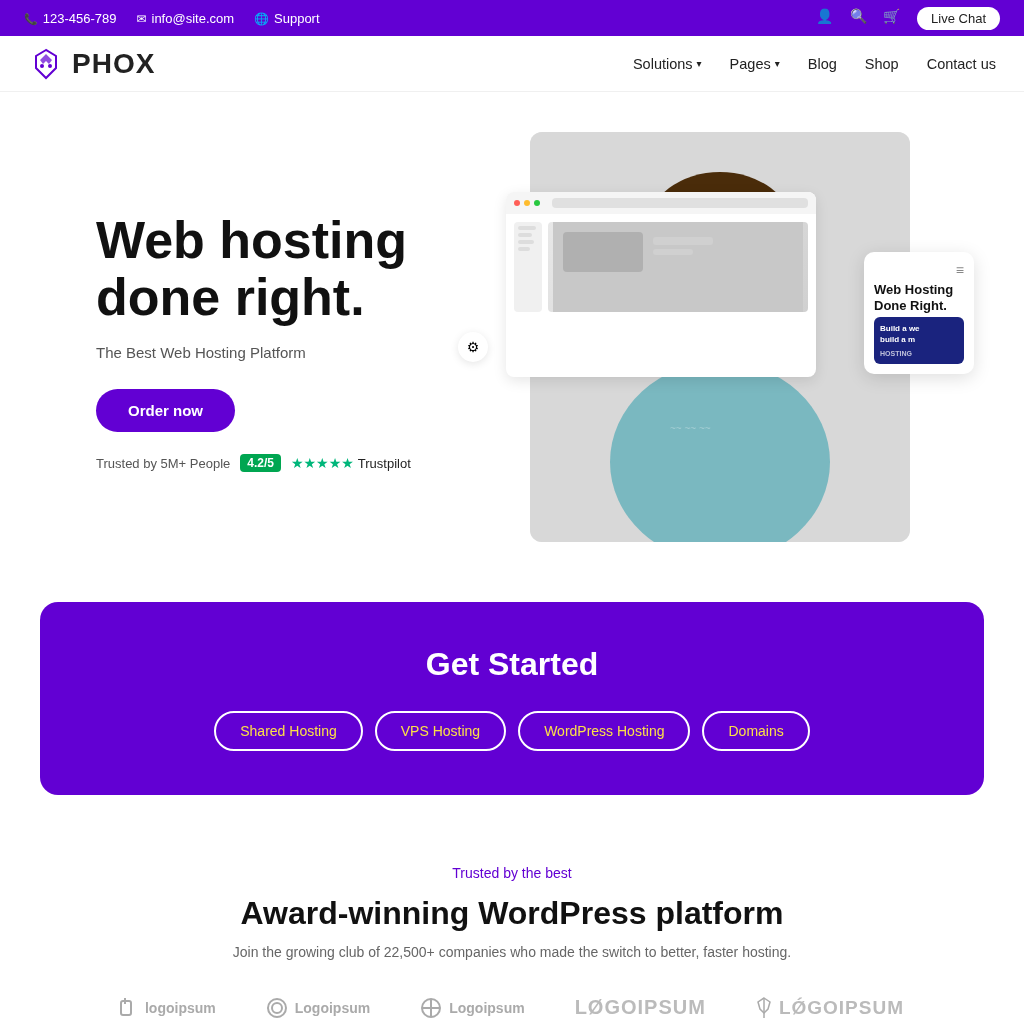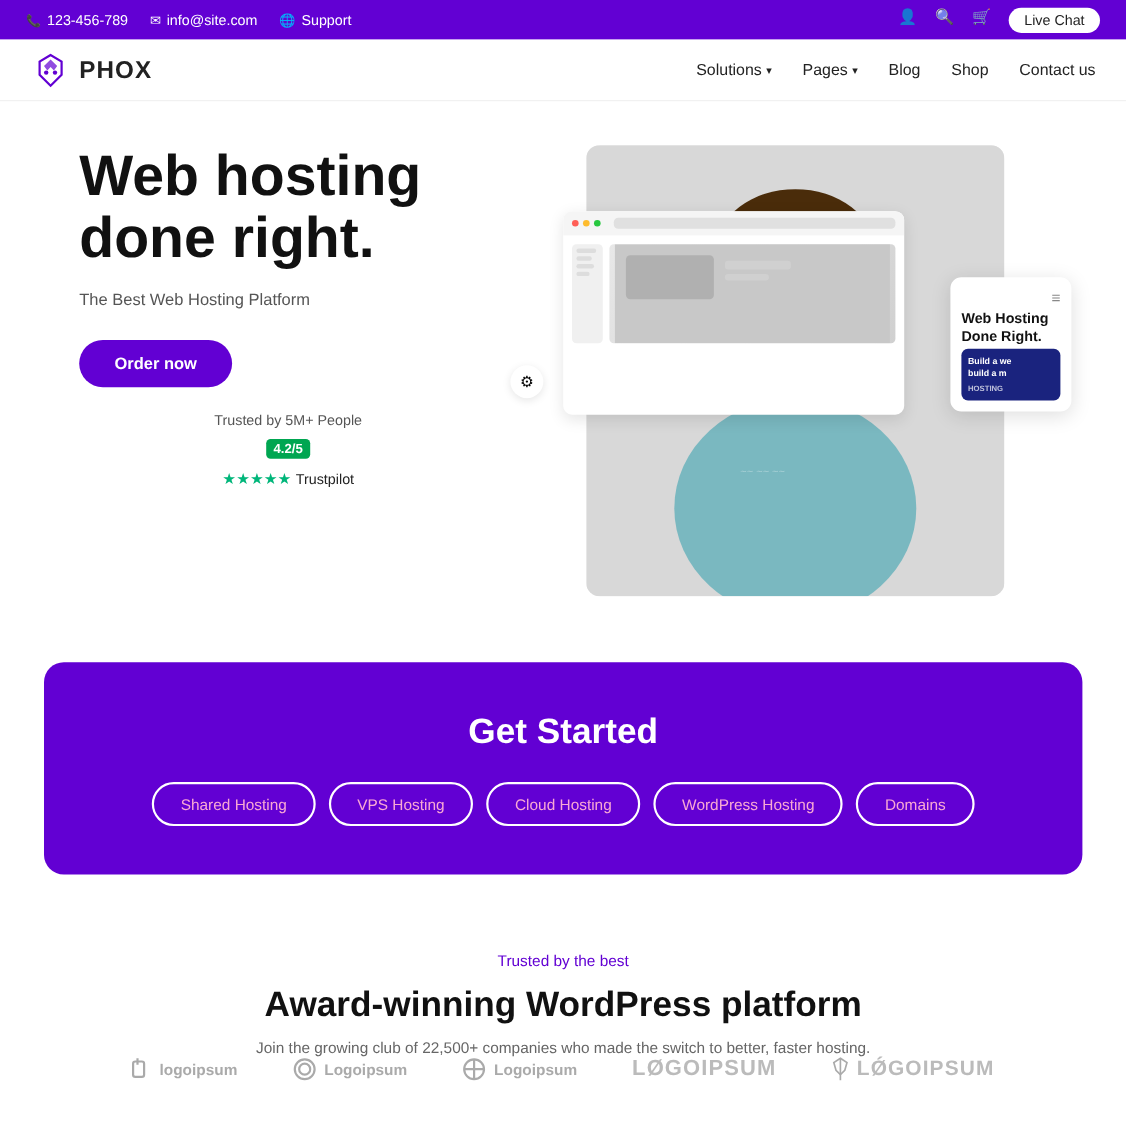--- a/index.html
+++ b/index.html
@@ -32,46 +32,46 @@
     
     .navbar {
       display: flex;
       align-items: center;
       justify-content: space-between;
       padding: 12px 28px;
       background: #fff;
       border-bottom: 1px solid #f0f0f0;
       height: 56px;
     }
-    .logo { display: flex; align-items: center; gap: 8px; font-size: 22px; font-weight: 700; color: #222; letter-spacing: 1px; }
+    .logo { display: flex; align-items: center; gap: 8px; font-size: 28px; font-weight: 700; color: #222; letter-spacing: 1px; }
     .logo-icon { width: 36px; height: 36px; }
     .nav-links { display: flex; align-items: center; gap: 28px; font-size: 14.5px; color: #222; }
     .nav-links a { text-decoration: none; color: #222; display: flex; align-items: center; gap: 4px; }
 
     
     .hero {
       display: flex;
-      padding: 40px 60px 30px 72px;
-      gap: 30px;
+      align-items: center;
+      padding: 40px 60px 30px 96px;
       min-height: 420px;
     }
     .hero-left { flex: 1; max-width: 380px; }
     .hero-title { font-size: 52px; font-weight: 900; line-height: 1.1; color: #111; margin-bottom: 18px; }
     .hero-sub { font-size: 15px; color: #555; margin-bottom: 28px; }
     .order-btn {
       background: #6200d3;
       color: #fff;
       border: none;
       border-radius: 30px;
       padding: 13px 32px;
       font-size: 15px;
       font-weight: 600;
       cursor: pointer;
     }
-    .trust-row { display: flex; align-items: center; gap: 10px; margin-top: 22px; font-size: 13px; color: #555; flex-direction: column; }
+    .trust-row { display: flex; align-items: center; gap: 10px; margin-top: 22px; font-size: 13px; color: #555; }
     .trust-badge { background: #00a651; color: #fff; font-size: 12px; font-weight: 700; border-radius: 4px; padding: 2px 7px; }
     .trustpilot { display: flex; align-items: center; gap: 4px; font-size: 13px; color: #222; font-weight: 500; }
     .tp-stars { color: #00b67a; font-size: 14px; }
 
     
     .hero-right {
       flex: 1;
       display: flex;
       justify-content: center;
       align-items: flex-start;
@@ -153,38 +153,38 @@
       background: #6200d3;
       margin: 20px 40px;
       border-radius: 18px;
       padding: 44px 28px;
       text-align: center;
     }
     .get-started h2 { color: #fff; font-size: 32px; font-weight: 700; margin-bottom: 28px; }
     .hosting-tabs { display: flex; justify-content: center; gap: 12px; flex-wrap: wrap; }
     .hosting-tab {
       background: transparent;
-      color: #f9a8d4;
+      color: #fde047;
       border: 2px solid #fff;
       border-radius: 30px;
       padding: 10px 24px;
       font-size: 14px;
       font-weight: 500;
       cursor: pointer;
       white-space: nowrap;
     }
 
     
     .trusted-section {
       text-align: center;
       padding: 50px 60px 30px;
     }
     .trusted-label { color: #6200d3; font-size: 14px; font-weight: 500; margin-bottom: 14px; }
     .trusted-title { font-size: 32px; font-weight: 900; color: #111; margin-bottom: 12px; }
-    .trusted-sub { font-size: 14px; color: #666; }
+    .trusted-sub { font-size: 14px; color: #666; margin-bottom: 36px; }
     .logo-item { display: flex; align-items: center; gap: 7px; color: #aaa; font-size: 15px; font-weight: 600; }
     .logo-row { display: flex; justify-content: center; gap: 50px; }
 
     
     .icon-phone::before { content: "📞"; font-size: 11px; }
     .icon-mail::before { content: "✉"; font-size: 12px; }
     .icon-globe::before { content: "🌐"; font-size: 12px; }
     .icon-user::before { content: "👤"; font-size: 14px; }
     .icon-search::before { content: "🔍"; font-size: 14px; }
     .icon-cart::before { content: "🛒"; font-size: 14px; }
@@ -321,21 +321,20 @@
 
     <div class="float-card-gear">⚙</div>
   </div>
 </section>
 
 <section class="get-started">
   <h2>Get Started</h2>
   <div class="hosting-tabs">
     <button class="hosting-tab">Shared Hosting</button>
     <button class="hosting-tab">VPS Hosting</button>
-    <button class="hosting-tab">Cloud Hosting</button>
     <button class="hosting-tab">WordPress Hosting</button>
     <button class="hosting-tab">Domains</button>
   </div>
 </section>
 
 <section class="trusted-section">
   <p class="trusted-label">Trusted by the best</p>
   <h2 class="trusted-title">Award-winning WordPress platform</h2>
   <p class="trusted-sub">Join the growing club of 22,500+ companies who made the switch to better, faster hosting.</p>
 

